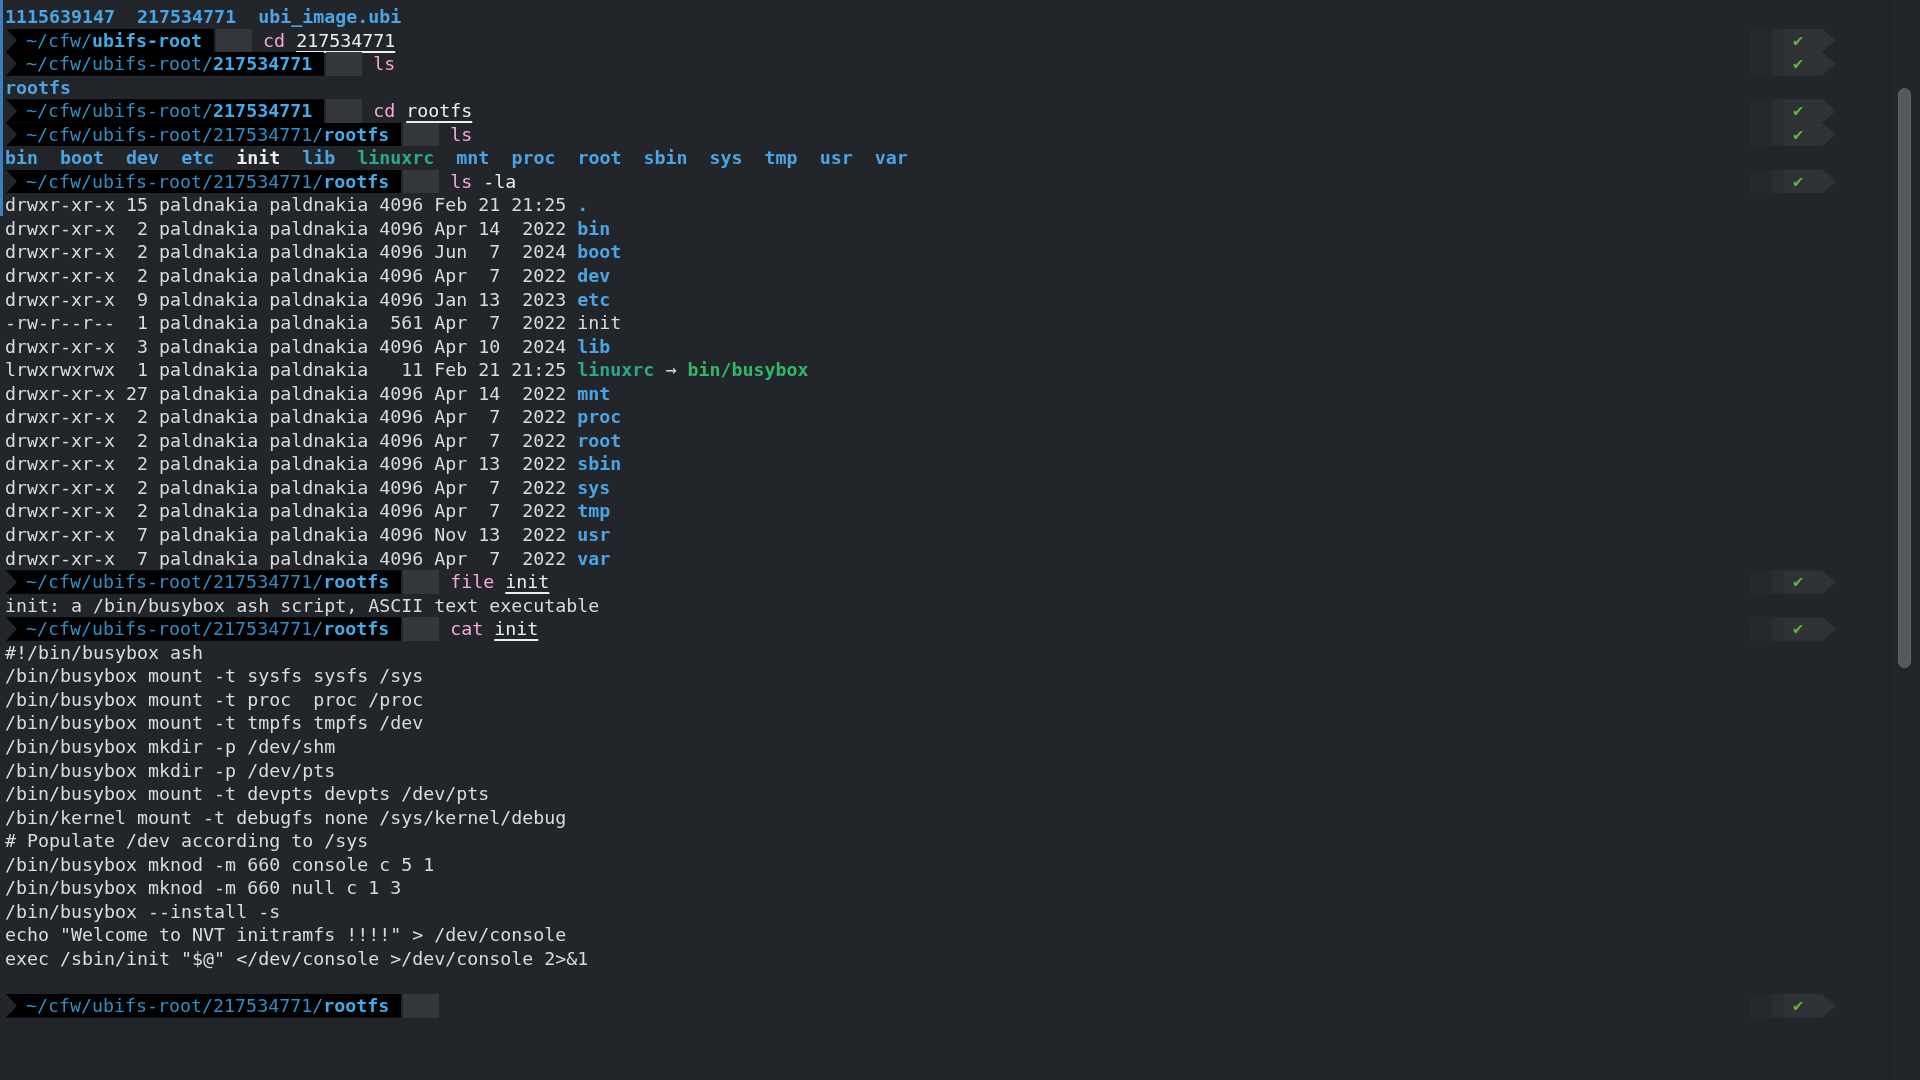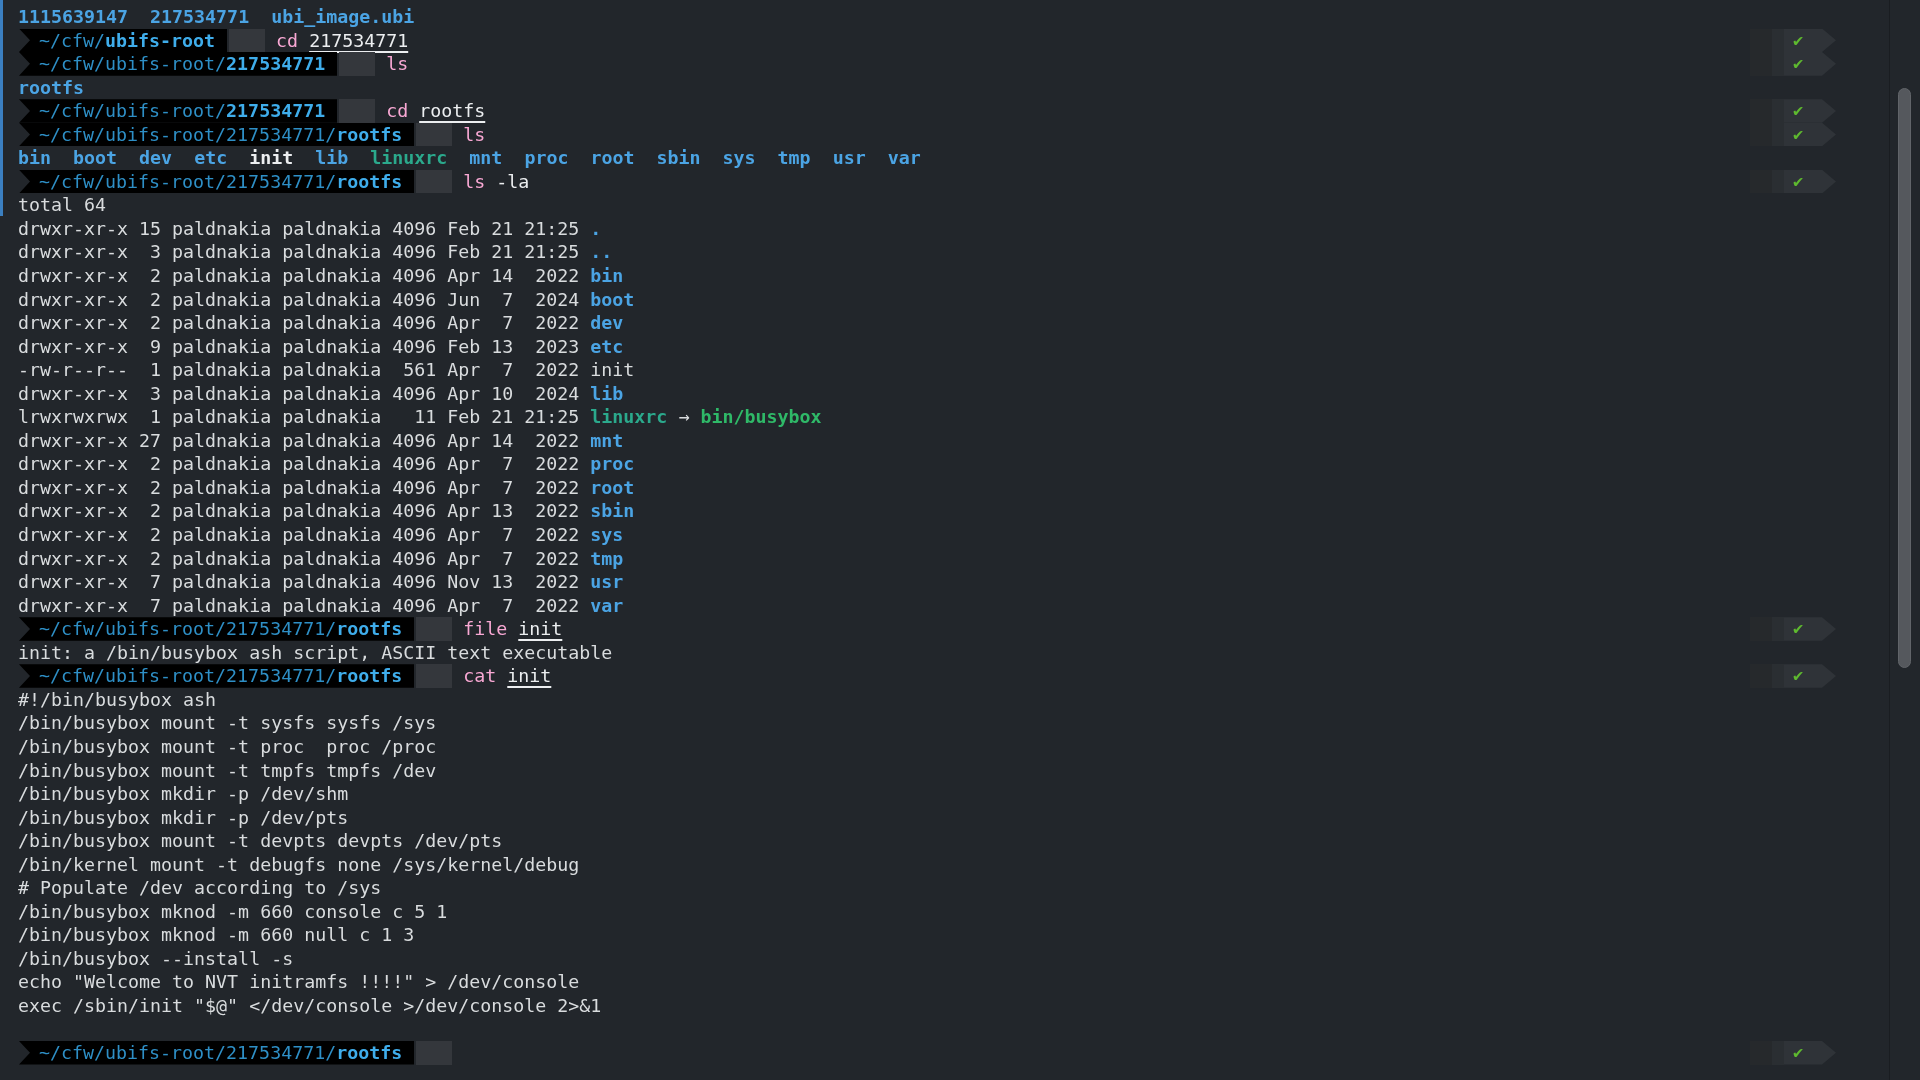--- a/index.html
+++ b/index.html
@@ -1,19 +1,19 @@
 <!DOCTYPE html>
 <html><head>
 <meta charset="utf-8">
 <style>
   html,body{margin:0;padding:0;background:#1a1d20;}
   .screen{position:relative;width:1920px;height:1080px;background:#22262b;overflow:hidden;
           font-family:"DejaVu Sans Mono","Liberation Mono",monospace;font-size:18.3px;line-height:23.55px;color:#d9dcde;}
   .content{position:absolute;left:0;top:5px;width:1886px;}
-  .row{position:relative;height:23.55px;white-space:pre;padding-left:18px;}
+  .row{position:relative;height:23.55px;white-space:pre;padding-left:5px;}
   .row span{white-space:pre;}
   
   .c-dir{color:#4ba4e4;font-weight:700;}
   .c-fileb{color:#eceef0;font-weight:700;}
   .c-sym{color:#2ba98c;font-weight:700;}
   .c-exe{color:#2fb968;font-weight:700;text-align:center;}
   
   .chip{display:inline-block;height:23.55px;background:#000000;padding:0 12px 0 20px;margin-left:1px;
         clip-path:polygon(0 0,100% 0,100% 100%,0 100%,11px 50%);vertical-align:top;}
   .path-pre{color:#2e8fc6;}
@@ -42,27 +42,25 @@
   <div class="block-bar"></div>
   <div class="content">
       <div class="row"><span class="c-dir">1115639147</span><span>  </span><span class="c-dir">217534771</span><span>  </span><span class="c-dir">ubi_image.ubi</span></div>
       <div class="row"><span class="chip"><span class="path-pre">~/cfw/</span><span class="path-bold">ubifs-root</span></span><span class="chip2"></span><span class="cmd">cd</span><span> </span><span class="arg u">217534771</span><span class="check-chip"><span class="seg-a"></span><span class="seg-b"></span><span class="seg-c">✔</span></span></div>
       <div class="row"><span class="chip"><span class="path-pre">~/cfw/ubifs-root/</span><span class="path-bold">217534771</span></span><span class="chip2"></span><span class="cmd">ls</span><span class="check-chip"><span class="seg-a"></span><span class="seg-b"></span><span class="seg-c">✔</span></span></div>
       <div class="row"><span class="c-dir">rootfs</span></div>
       <div class="row"><span class="chip"><span class="path-pre">~/cfw/ubifs-root/</span><span class="path-bold">217534771</span></span><span class="chip2"></span><span class="cmd">cd</span><span> </span><span class="arg u">rootfs</span><span class="check-chip"><span class="seg-a"></span><span class="seg-b"></span><span class="seg-c">✔</span></span></div>
       <div class="row"><span class="chip"><span class="path-pre">~/cfw/ubifs-root/217534771/</span><span class="path-bold">rootfs</span></span><span class="chip2"></span><span class="cmd">ls</span><span class="check-chip"><span class="seg-a"></span><span class="seg-b"></span><span class="seg-c">✔</span></span></div>
       <div class="row"><span class="c-dir">bin</span><span>  </span><span class="c-dir">boot</span><span>  </span><span class="c-dir">dev</span><span>  </span><span class="c-dir">etc</span><span>  </span><span class="c-fileb">init</span><span>  </span><span class="c-dir">lib</span><span>  </span><span class="c-sym">linuxrc</span><span>  </span><span class="c-dir">mnt</span><span>  </span><span class="c-dir">proc</span><span>  </span><span class="c-dir">root</span><span>  </span><span class="c-dir">sbin</span><span>  </span><span class="c-dir">sys</span><span>  </span><span class="c-dir">tmp</span><span>  </span><span class="c-dir">usr</span><span>  </span><span class="c-dir">var</span></div>
       <div class="row"><span class="chip"><span class="path-pre">~/cfw/ubifs-root/217534771/</span><span class="path-bold">rootfs</span></span><span class="chip2"></span><span class="cmd">ls</span><span> </span><span class="arg">-la</span><span class="check-chip"><span class="seg-a"></span><span class="seg-b"></span><span class="seg-c">✔</span></span></div>
-      <div class="row"><span>total 64</span></div>
       <div class="row"><span>drwxr-xr-x 15 paldnakia paldnakia 4096 Feb 21 21:25 </span><span class="c-dir">.</span></div>
-      <div class="row"><span>drwxr-xr-x  3 paldnakia paldnakia 4096 Feb 21 21:25 </span><span class="c-dir">..</span></div>
       <div class="row"><span>drwxr-xr-x  2 paldnakia paldnakia 4096 Apr 14  2022 </span><span class="c-dir">bin</span></div>
       <div class="row"><span>drwxr-xr-x  2 paldnakia paldnakia 4096 Jun  7  2024 </span><span class="c-dir">boot</span></div>
       <div class="row"><span>drwxr-xr-x  2 paldnakia paldnakia 4096 Apr  7  2022 </span><span class="c-dir">dev</span></div>
-      <div class="row"><span>drwxr-xr-x  9 paldnakia paldnakia 4096 Feb 13  2023 </span><span class="c-dir">etc</span></div>
+      <div class="row"><span>drwxr-xr-x  9 paldnakia paldnakia 4096 Jan 13  2023 </span><span class="c-dir">etc</span></div>
       <div class="row"><span>-rw-r--r--  1 paldnakia paldnakia  561 Apr  7  2022 </span><span>init</span></div>
       <div class="row"><span>drwxr-xr-x  3 paldnakia paldnakia 4096 Apr 10  2024 </span><span class="c-dir">lib</span></div>
       <div class="row"><span>lrwxrwxrwx  1 paldnakia paldnakia   11 Feb 21 21:25 </span><span class="c-sym">linuxrc</span><span> → </span><span class="c-exe">bin/busybox</span></div>
       <div class="row"><span>drwxr-xr-x 27 paldnakia paldnakia 4096 Apr 14  2022 </span><span class="c-dir">mnt</span></div>
       <div class="row"><span>drwxr-xr-x  2 paldnakia paldnakia 4096 Apr  7  2022 </span><span class="c-dir">proc</span></div>
       <div class="row"><span>drwxr-xr-x  2 paldnakia paldnakia 4096 Apr  7  2022 </span><span class="c-dir">root</span></div>
       <div class="row"><span>drwxr-xr-x  2 paldnakia paldnakia 4096 Apr 13  2022 </span><span class="c-dir">sbin</span></div>
       <div class="row"><span>drwxr-xr-x  2 paldnakia paldnakia 4096 Apr  7  2022 </span><span class="c-dir">sys</span></div>
       <div class="row"><span>drwxr-xr-x  2 paldnakia paldnakia 4096 Apr  7  2022 </span><span class="c-dir">tmp</span></div>
       <div class="row"><span>drwxr-xr-x  7 paldnakia paldnakia 4096 Nov 13  2022 </span><span class="c-dir">usr</span></div>

